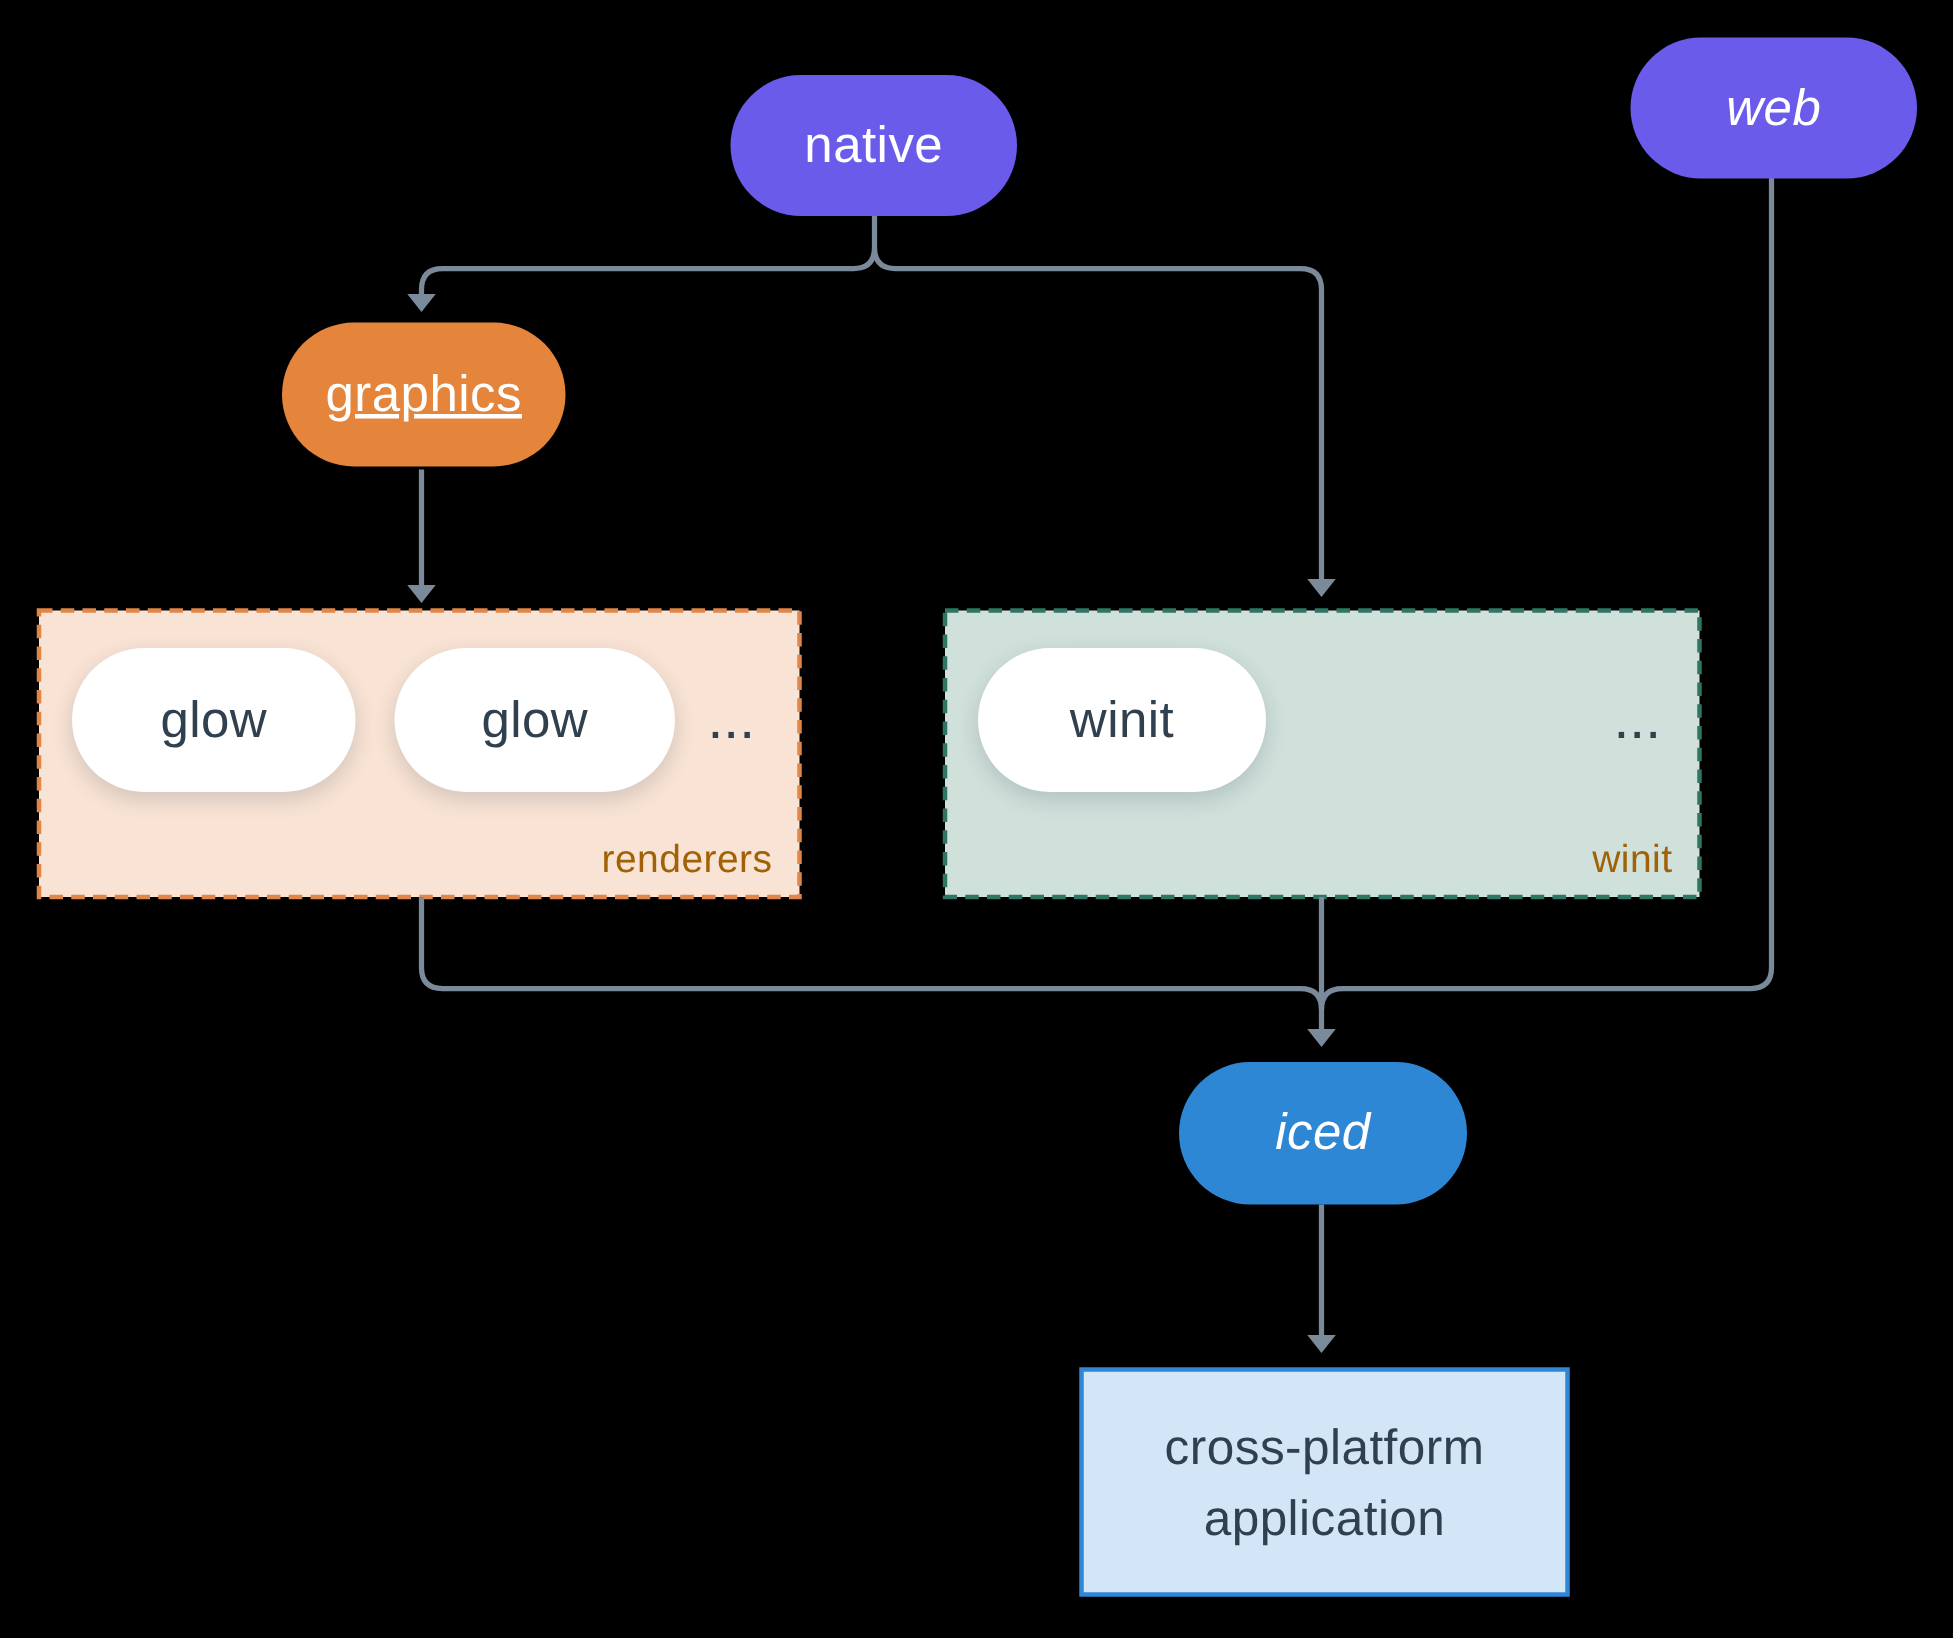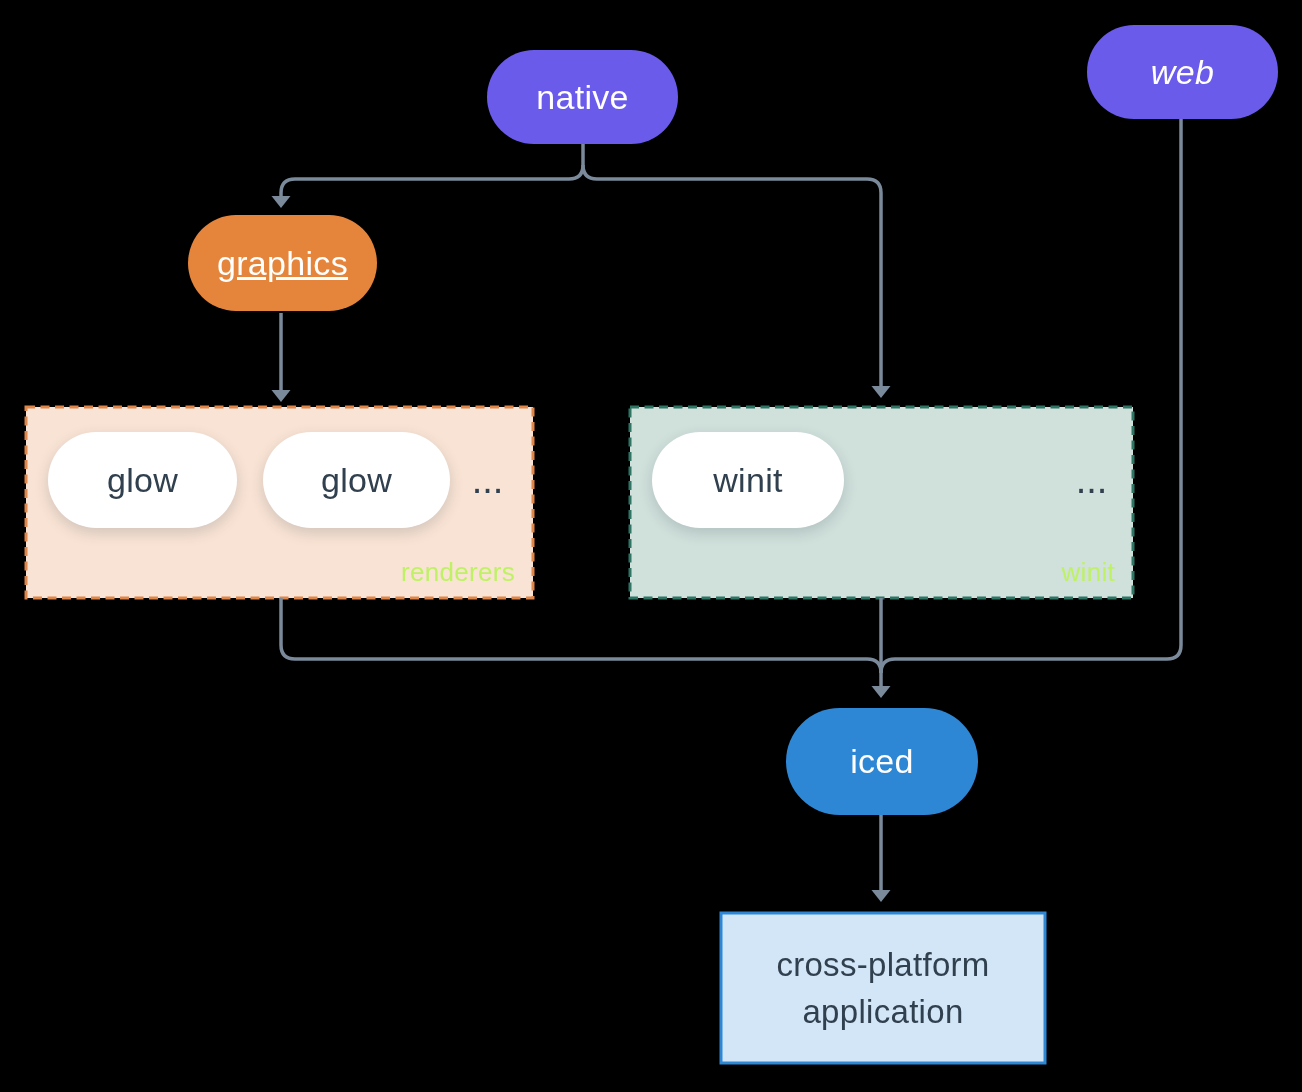--- a/index.html
+++ b/index.html
@@ -21,35 +21,35 @@
   .node-purple{background:#6A5BEB;}
   .node-orange{background:#E5853C;}
   .node-blue{background:#2E87D5;}
   .node-white{
     background:#ffffff;color:#31404E;
     box-shadow:0 5px 14px rgba(40,55,70,0.18);
   }
   .n-native  {left:487px;top:25px;width:191px;height:94px;margin-top:25px;}
   .n-web     {left:1087px;top:25px;width:191px;height:94px;font-style:italic;}
   .n-graphics{left:188px;top:215px;width:189px;height:96px;text-decoration:underline;}
-  .n-iced    {left:786px;top:708px;width:192px;height:107px;}
+  .n-iced    {left:786px;top:708px;width:192px;height:95px;font-style:italic;}
   .n-wgpu    {left:48px; top:432px;width:189px;height:96px;}
   .n-glow    {left:263px;top:432px;width:187px;height:96px;}
   .n-winit   {left:652px;top:432px;width:192px;height:96px;}
   .n-glutin  {left:866px;top:432px;width:187px;height:96px;}
   .ellipsis{
     position:absolute;z-index:2;
     display:flex;align-items:center;justify-content:center;
     font-size:38px;color:#31404E;height:96px;top:432px;width:55px;
   }
   .e-renderers{left:460px;}
   .e-shells{left:1064px;}
   .group-label{
     position:absolute;z-index:2;
-    font-size:26px;color:#bef264;letter-spacing:.3px;
+    font-size:26px;color:#a16207;letter-spacing:.3px;
     text-align:right;
   }
   .gl-renderers{left:385px;top:557px;width:130px;}
   .gl-shells{left:990px;top:557px;width:125px;}
   .app-label{
     position:absolute;z-index:2;
     left:721px;top:913px;width:324px;height:150px;
     display:flex;align-items:center;justify-content:center;text-align:center;
     font-size:33px;line-height:47px;color:#31404E;letter-spacing:.3px;
     padding:16px;box-sizing:border-box;

